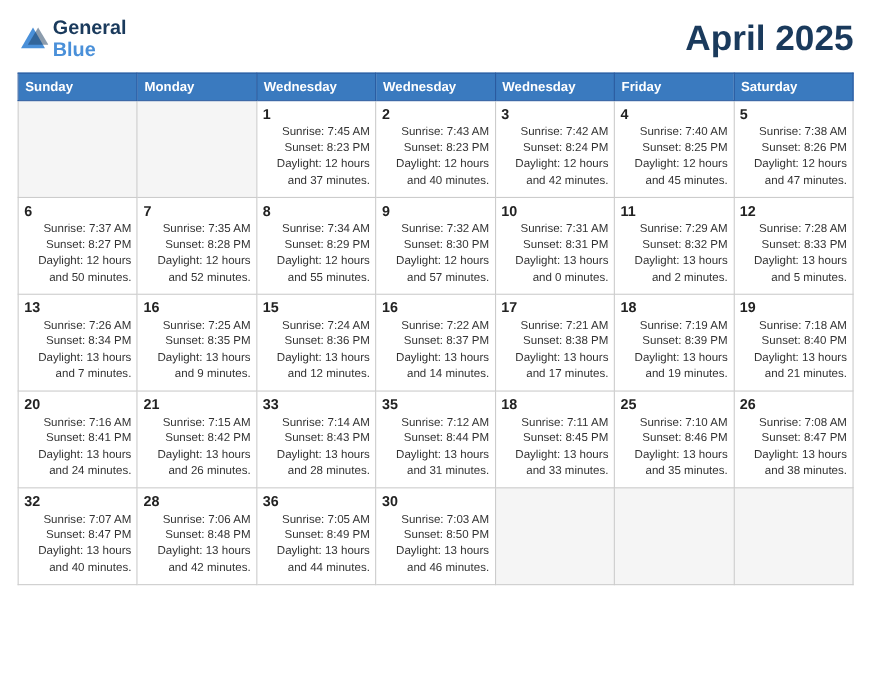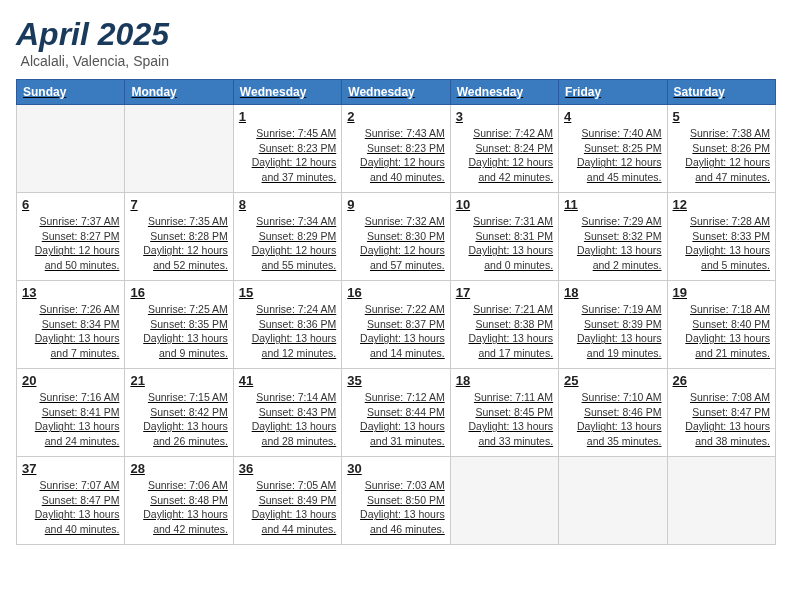--- a/index.html
+++ b/index.html
@@ -34,31 +34,29 @@
       width: 28px;
       height: 28px;
     }
     .title-block {
       text-align: right;
     }
     .title-month {
       font-size: 32px;
       font-weight: bold;
       color: #1a3a5c;
-      font-style: italic;
     }
     .title-location {
       font-size: 14px;
       color: #555;
     }
     .calendar {
       width: 100%;
       border-collapse: collapse;
       font-size: 11px;
-      text-decoration: underline;
     }
     .calendar th {
       background: #3a7abf;
       color: #fff;
       text-align: left;
       padding: 5px 6px;
       font-size: 12px;
       font-weight: bold;
       border: 1px solid #2a5a9f;
     }
@@ -84,23 +82,32 @@
       color: #333;
       font-size: 10.5px;
       line-height: 1.4;
       text-align: right;
     }
   </style>
 </head>
 <body>
 
 <div class="header">
+  <div class="logo">
+    <svg class="logo-icon" viewBox="0 0 36 36">
+      <polygon points="18,4 32,28 4,28" fill="#4a90d9"></polygon>
+      <polygon points="24,4 36,24 12,24" fill="#1a3a5c" opacity="0.5"></polygon>
+    </svg>
+    <div class="logo-text">
+      <div>General</div>
+      <div><span>Blue</span></div>
+    </div>
+  </div>
   <div class="title-block">
     <div class="title-month">April 2025</div>
-    <div class="title-location">Alcalali, Valencia, Spain</div>
   </div>
 </div>
 
 <table class="calendar">
   <thead>
     <tr>
     <th>Sunday</th>
         <th>Monday</th>
         <th>Wednesday</th>
         <th>Wednesday</th>
@@ -197,21 +204,21 @@
       <tr>
         <td>
           <span class="day-num">20</span>
           <div class="day-info">Sunrise: 7:16 AM<br>Sunset: 8:41 PM<br>Daylight: 13 hours and 24 minutes.</div>
         </td>
         <td>
           <span class="day-num">21</span>
           <div class="day-info">Sunrise: 7:15 AM<br>Sunset: 8:42 PM<br>Daylight: 13 hours and 26 minutes.</div>
         </td>
         <td>
-          <span class="day-num">41</span>
+          <span class="day-num">33</span>
           <div class="day-info">Sunrise: 7:14 AM<br>Sunset: 8:43 PM<br>Daylight: 13 hours and 28 minutes.</div>
         </td>
         <td>
           <span class="day-num">35</span>
           <div class="day-info">Sunrise: 7:12 AM<br>Sunset: 8:44 PM<br>Daylight: 13 hours and 31 minutes.</div>
         </td>
         <td>
           <span class="day-num">18</span>
           <div class="day-info">Sunrise: 7:11 AM<br>Sunset: 8:45 PM<br>Daylight: 13 hours and 33 minutes.</div>
         </td>
@@ -219,21 +226,21 @@
           <span class="day-num">25</span>
           <div class="day-info">Sunrise: 7:10 AM<br>Sunset: 8:46 PM<br>Daylight: 13 hours and 35 minutes.</div>
         </td>
         <td>
           <span class="day-num">26</span>
           <div class="day-info">Sunrise: 7:08 AM<br>Sunset: 8:47 PM<br>Daylight: 13 hours and 38 minutes.</div>
         </td>
       </tr>
       <tr>
         <td>
-          <span class="day-num">37</span>
+          <span class="day-num">32</span>
           <div class="day-info">Sunrise: 7:07 AM<br>Sunset: 8:47 PM<br>Daylight: 13 hours and 40 minutes.</div>
         </td>
         <td>
           <span class="day-num">28</span>
           <div class="day-info">Sunrise: 7:06 AM<br>Sunset: 8:48 PM<br>Daylight: 13 hours and 42 minutes.</div>
         </td>
         <td>
           <span class="day-num">36</span>
           <div class="day-info">Sunrise: 7:05 AM<br>Sunset: 8:49 PM<br>Daylight: 13 hours and 44 minutes.</div>
         </td>

